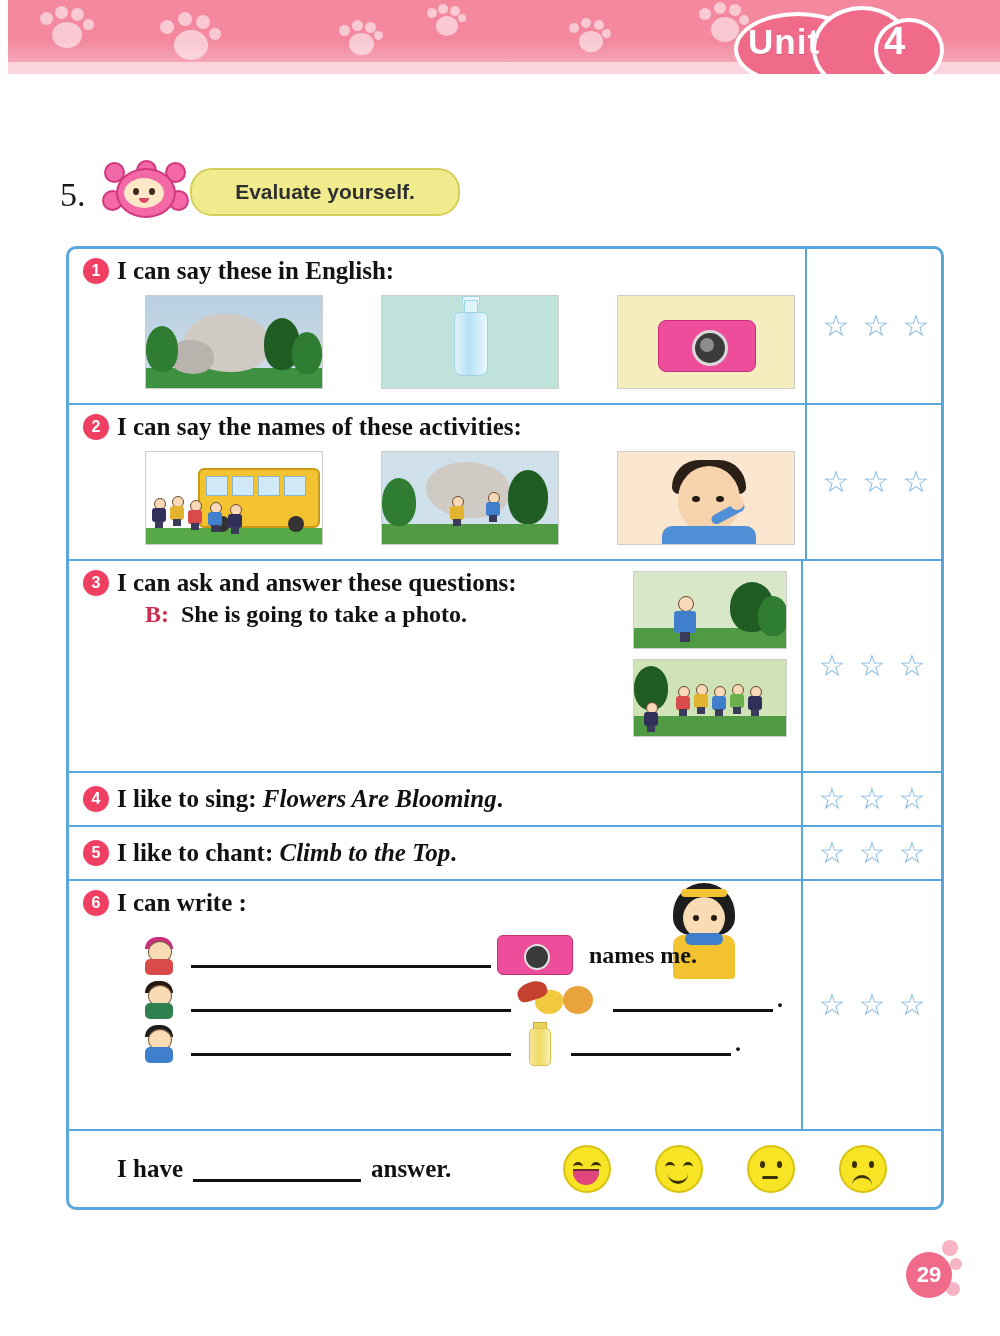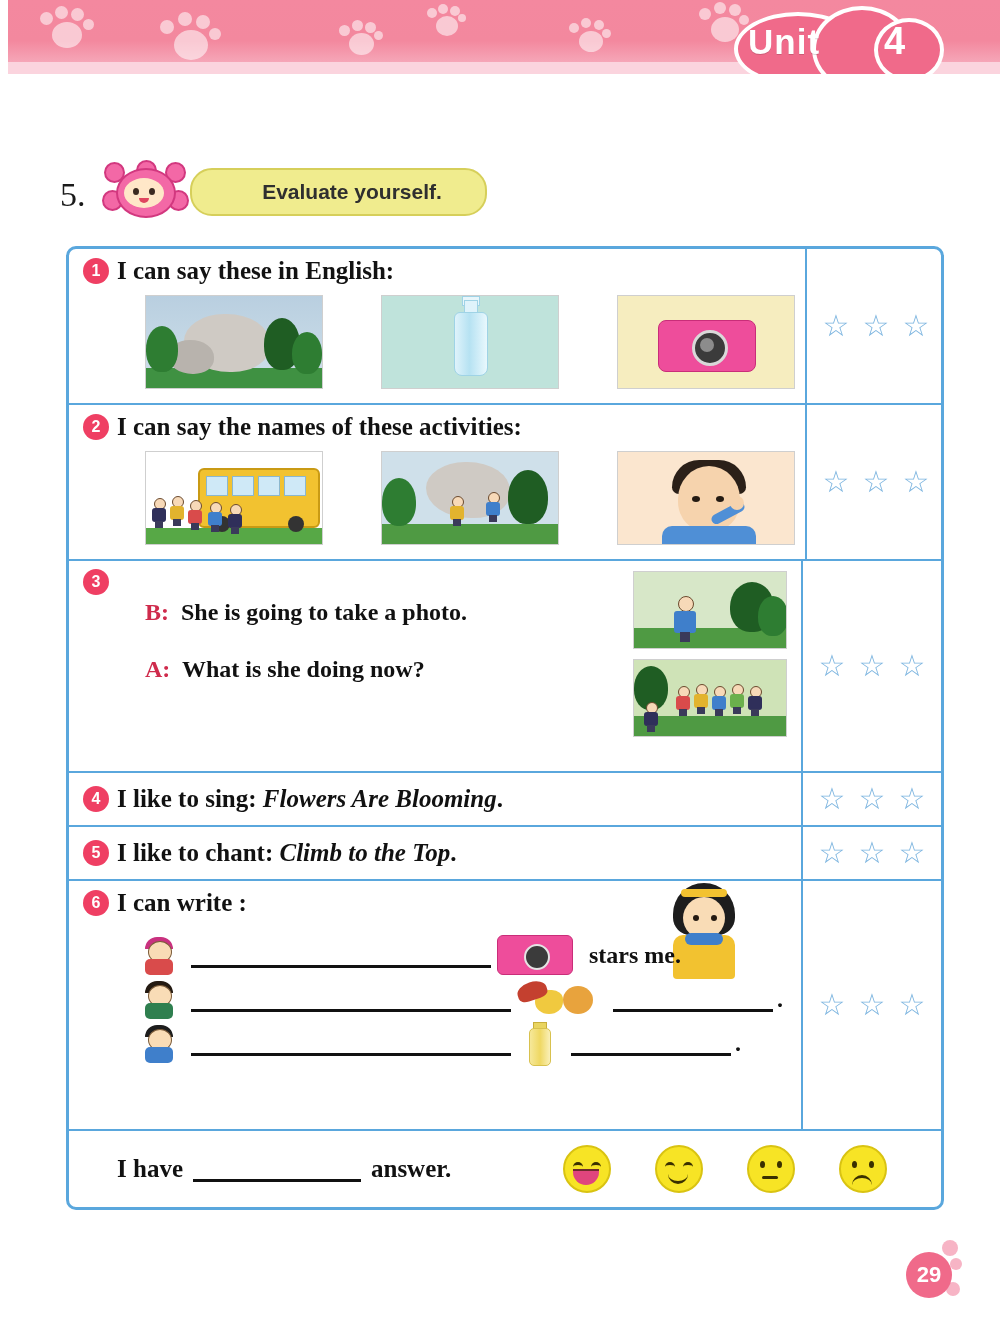--- a/index.html
+++ b/index.html
@@ -115,21 +115,21 @@
   .mascot .bun.b2 { left: 63px; top: 2px; }
   .mascot .bun.b3 { left: 0px; top: 30px; }
   .mascot .bun.b4 { left: 66px; top: 30px; }
   .mascot .bun.b5 { left: 34px; top: 0px; }
   .evaluate-bubble {
     position: absolute; left: 130px; top: 8px;
     width: 266px; height: 44px;
     background: #f0ec8e;
     border: 2px solid #d6cf5a;
     border-radius: 22px;
-    display: flex; align-items: center; justify-content: center; padding-left: 27px;
+    display: flex; align-items: center; justify-content: center;
   }
   .evaluate-bubble span {
     font-family: "Liberation Sans", sans-serif;
     font-size: 21px; font-weight: bold; color: #2f2f2f;
   }
 
   
   .table {
     position: absolute;
     left: 66px; top: 246px;
@@ -603,31 +603,28 @@
       <span class="star">☆</span>
       <span class="star">☆</span>
       <span class="star">☆</span>
     </div>
   </div>
 
   <div class="row">
     <div class="content" style="min-height:210px;">
       <div class="head-line">
         <span class="item-num">3</span>
+        <span class="item-title">I can ask and answer these questions:</span>
       </div>
       <div class="qa">
         <div class="qa-line">
           <span class="tag">B:</span>
           <span>She is going to take a photo.</span>
         </div>
         <div style="height:22px;"></div>
-        <div class="qa-line">
-          <span class="tag">A:</span>
-          <span>What is she doing now?</span>
-        </div>
       </div>
       <div class="q-pics">
         <div class="q-pic a">
           <div class="grass" style="background:#4f9a43;"></div>
           <div class="tree d" style="left:96px;top:10px;width:44px;height:50px;"></div>
           <div class="tree" style="left:124px;top:24px;width:30px;height:40px;"></div>
           <div class="kid" style="left:40px;top:24px;width:22px;height:46px;">
             <div class="k-head" style="left:4px;width:14px;height:14px;"></div>
             <div class="k-body" style="left:0;top:15px;width:22px;height:22px;background:#3f7fcb;"></div>
             <div class="k-legs" style="left:6px;top:36px;width:10px;height:10px;"></div>
@@ -724,21 +721,21 @@
 
       <div class="write-lines">
         <div class="wline">
           <div class="mini">
             <div class="m-hair" style="background:#c9317f;"></div>
               <div class="m-head"></div>
               <div class="m-body" style="background:#d94b4b;"></div>
           </div>
           <span class="blank" style="width:300px;margin-left:52px;"></span>
           <div class="small-cam"></div>
-          <span class="with-me">stars me.</span>
+          <span class="with-me">names me.</span>
         </div>
 
         <div class="wline">
           <div class="mini">
             <div class="m-hair"></div>
               <div class="m-head"></div>
               <div class="m-body" style="background:#2f7f4f;"></div>
           </div>
           <span class="blank" style="width:320px;margin-left:52px;"></span>
           <div class="fruit">

